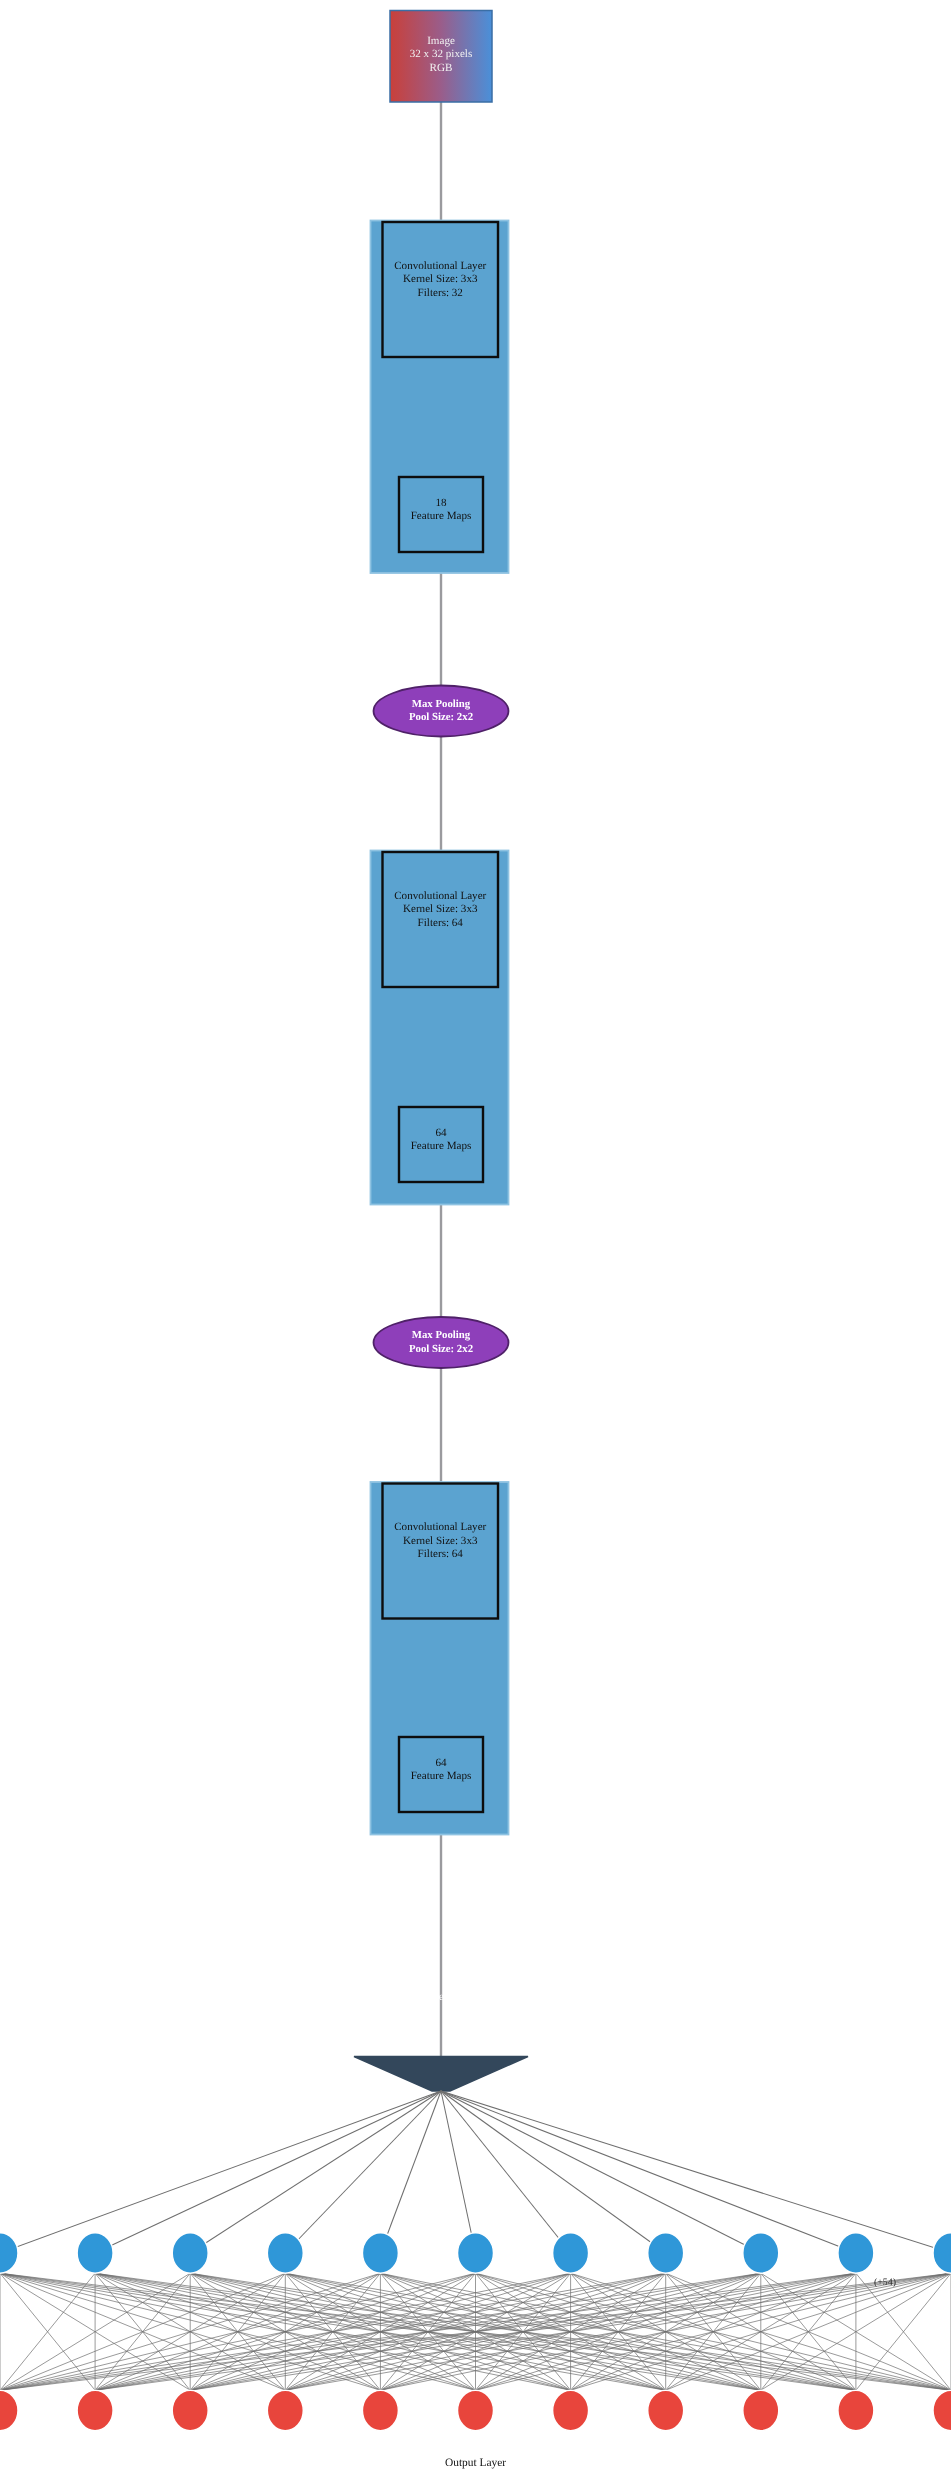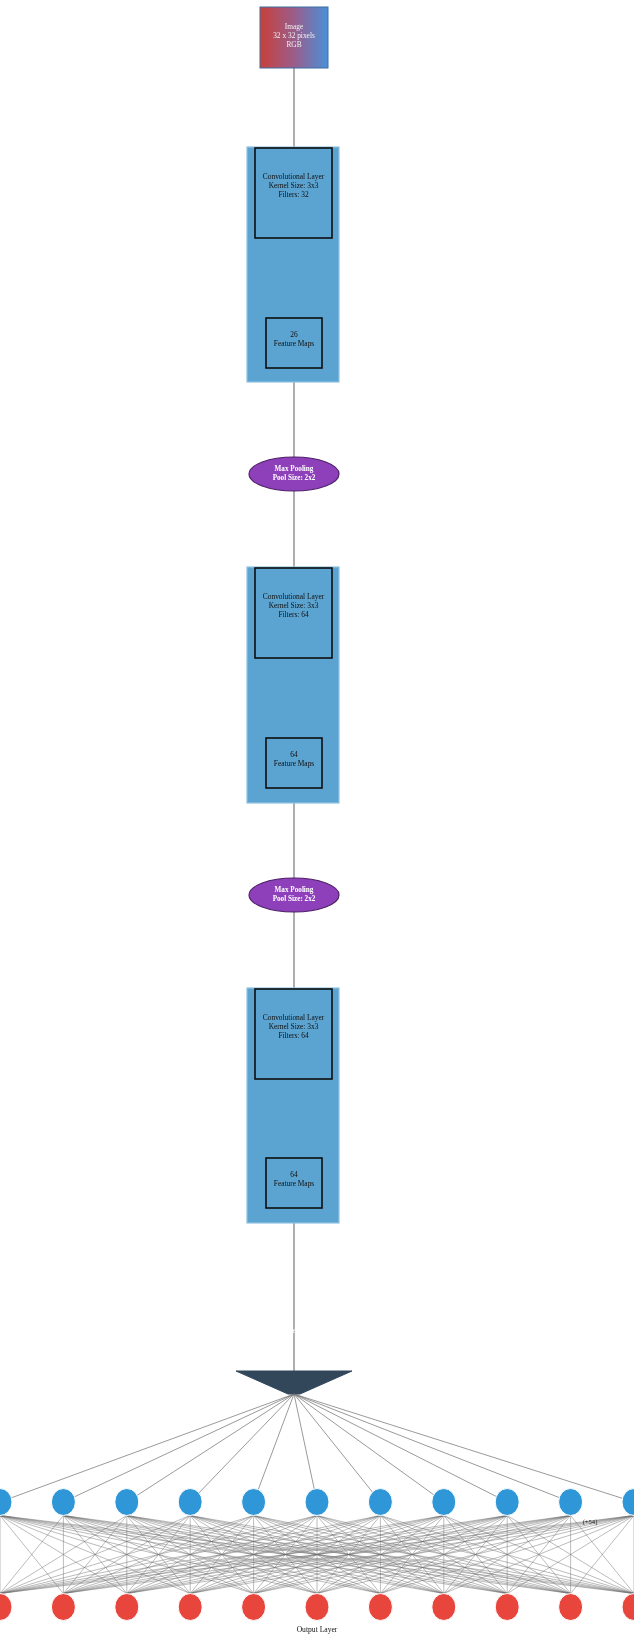--- a/index.html
+++ b/index.html
@@ -15,21 +15,21 @@
     position:absolute;text-align:center;color:#111111;
     font-family:"Liberation Serif", serif;
     line-height:1.22;white-space:pre;pointer-events:none;
   }
   .t-image{font-size:7.4px;color:#f2f2f2;}
   .t-conv{font-size:7.4px;}
   .t-fmap{font-size:7.4px;}
   .t-pool{font-size:7.2px;color:#ffffff;font-weight:bold;}
   .t-flat{font-size:7.6px;color:#ffffff;}
   .t-small{font-size:6.6px;color:#222;}
-  .t-caption{font-size:7.6px;color:#111;}
+  .t-caption{font-size:7.6px;color:#111;margin-top:12px;}
 </style>
 </head>
 <body>
 
 <div id="diagram">
 
   <svg class="svg-layer" viewBox="0 0 634 1646" xmlns="http://www.w3.org/2000/svg">
     <defs>
       <linearGradient id="imgGrad" x1="0" y1="0" x2="1" y2="0">
         <stop offset="0%" stop-color="#c9403a"></stop>
@@ -236,21 +236,21 @@
       </g>
   </svg>
 
   <div class="nlabel t-image" style="left:260px;top:22px;width:68px;">Image
 32 x 32 pixels
 RGB</div>
 
   <div class="nlabel t-conv" style="left:255px;top:172px;width:77px;">Convolutional Layer
 Kernel Size: 3x3
 Filters: 32</div>
-  <div class="nlabel t-fmap" style="left:266px;top:330px;width:56px;">26
+  <div class="nlabel t-fmap" style="left:266px;top:330px;width:56px;">18
 Feature Maps</div>
 
   <div class="nlabel t-pool" style="left:249px;top:465px;width:90px;">Max Pooling
 Pool Size: 2x2</div>
 
   <div class="nlabel t-conv" style="left:255px;top:592px;width:77px;">Convolutional Layer
 Kernel Size: 3x3
 Filters: 64</div>
   <div class="nlabel t-fmap" style="left:266px;top:750px;width:56px;">64
 Feature Maps</div>

